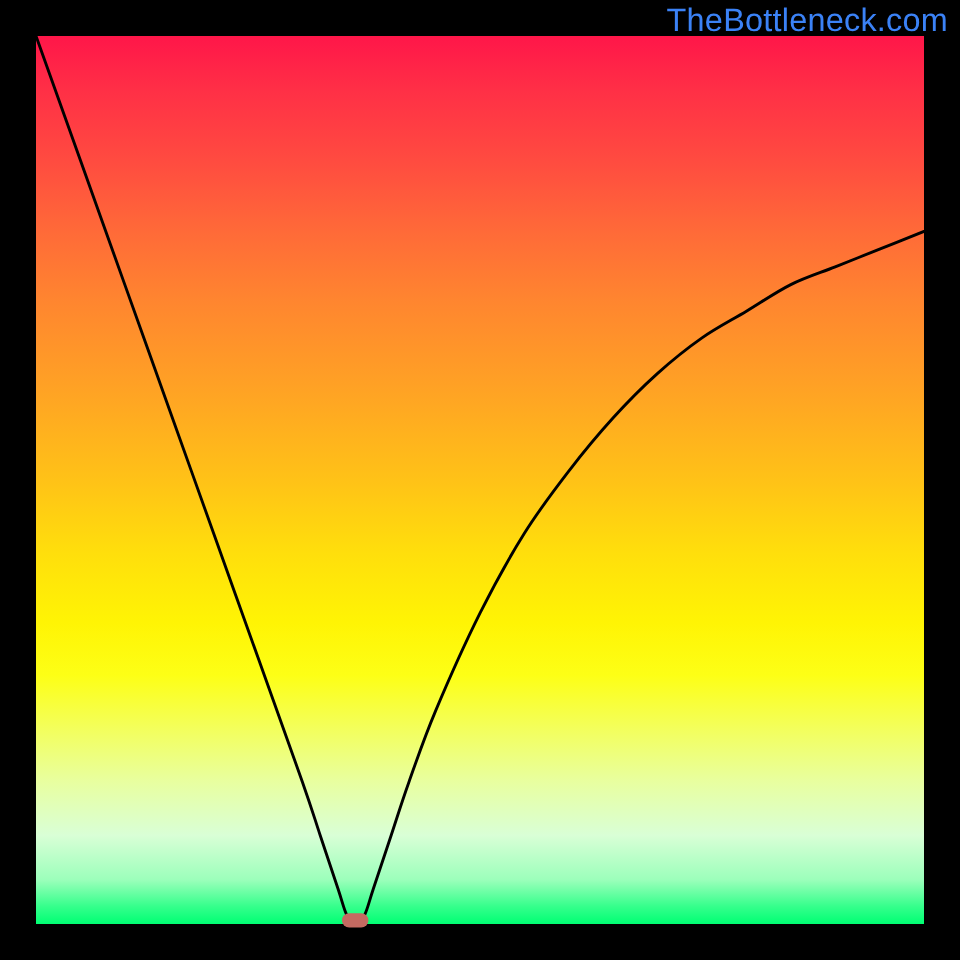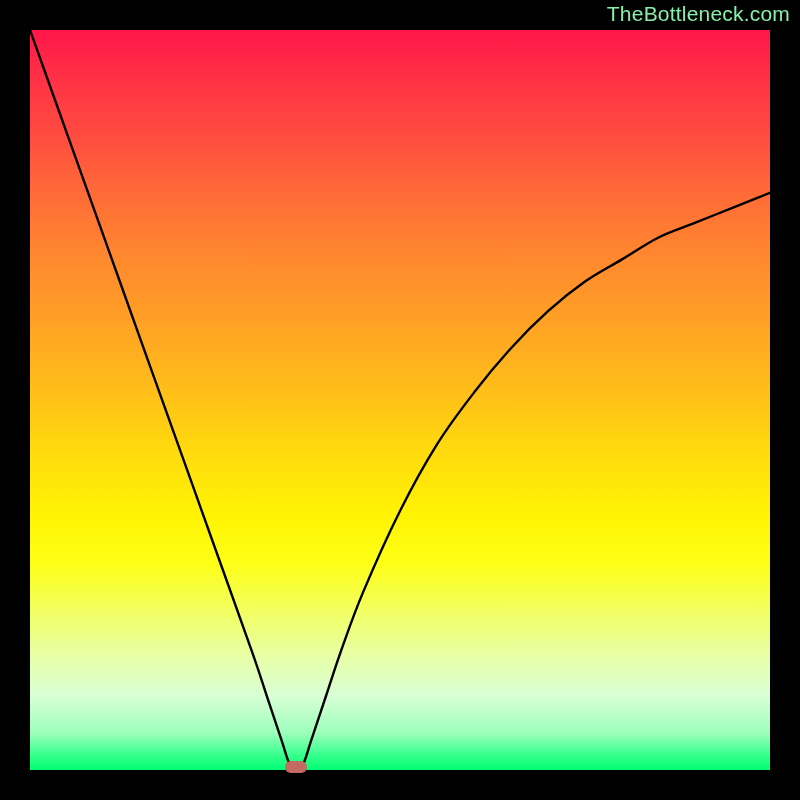--- a/index.html
+++ b/index.html
@@ -14,22 +14,22 @@
   .frame {
     position: relative;
     width: 800px;
     height: 800px;
     background: #000;
   }
   .watermark {
     position: absolute;
     top: 2px;
     right: 10px;
-    color: #86efac;
-    font-size: 21px;
+    color: #3b82f6;
+    font-size: 27px;
     font-weight: 400;
     letter-spacing: 0.2px;
     z-index: 10;
     font-family: Arial, Helvetica, sans-serif;
   }
   .plot-area {
     position: absolute;
     left: 30px;
     top: 30px;
     width: 740px;

